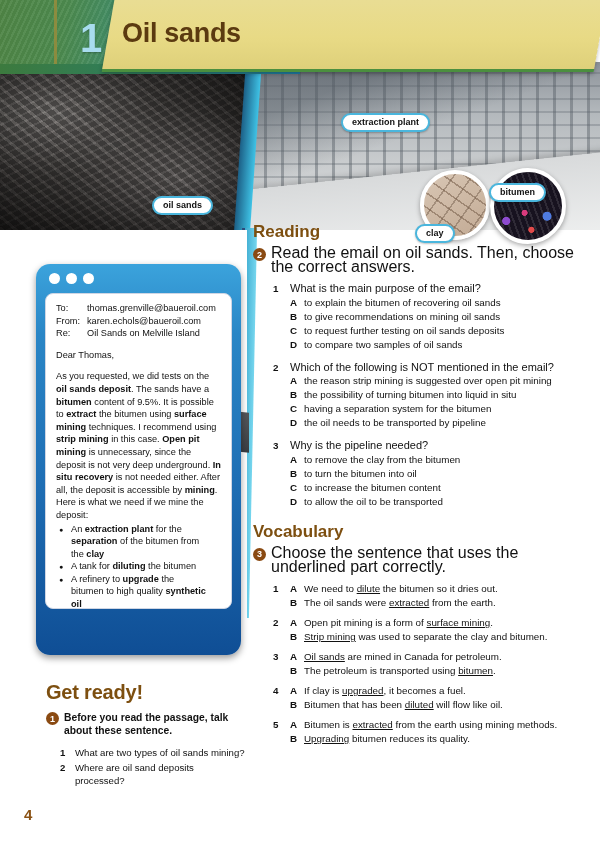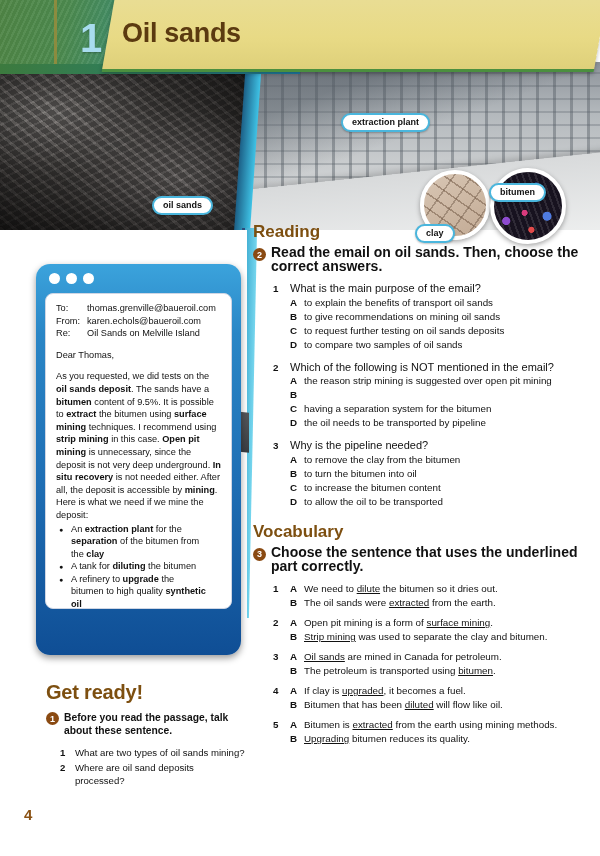--- a/index.html
+++ b/index.html
@@ -196,21 +196,21 @@
   }
   .right-col{ position:absolute; left:253px; top:222px; width:347px; z-index:12; }
   .r-section-title{ font-size:17px; font-weight:bold; color:#7d4f10; }
   .r-task{ display:flex; margin-top:4px; }
   .r-task-num{
     flex:none; width:13px; height:13px; border-radius:50%;
     background:#8a4a12; color:#fff; font-size:9px; font-weight:bold;
     display:flex; align-items:center; justify-content:center;
     margin-right:5px; margin-top:2px;
   }
-  .r-task-text{ font-size:14px; line-height:13.6px; font-weight:bold; color:#111; width:315px; }
+  .r-task-text{ font-size:16px; line-height:13.6px; font-weight:normal; color:#111; width:315px; }
 
   .q-block{ margin-top:9px; padding-left:20px; }
   .q-head{ display:flex; }
   .q-head .n{ flex:none; width:17px; font-size:9.8px; line-height:13.6px; font-weight:bold; color:#111; }
   .q-head .t{ font-size:11px; line-height:13.6px; color:#111; }
   .opt{ display:flex; padding-left:17px; }
   .opt .lt{ flex:none; width:14px; font-size:9.8px; line-height:14px; font-weight:bold; color:#111; }
   .opt .tx{ font-size:9.8px; line-height:14px; color:#111; }
 
   .v-block{ margin-top:9px; padding-left:20px; }
@@ -317,21 +317,21 @@
     <span class="r-task-text">Read the email on oil sands. Then, choose the correct answers.</span>
   </div>
   <div>
       <div class="q-block">
         <div class="q-head">
           <span class="n">1</span>
           <span class="t">What is the main purpose of the email?</span>
         </div>
         <div class="opt">
           <span class="lt">A</span>
-          <span class="tx">to explain the benefits of transport oil sands</span>
+          <span class="tx">to explain the bitumen of recovering oil sands</span>
         </div>
         <div class="opt">
           <span class="lt">B</span>
           <span class="tx">to give recommendations on mining oil sands</span>
         </div>
         <div class="opt">
           <span class="lt">C</span>
           <span class="tx">to request further testing on oil sands deposits</span>
         </div>
         <div class="opt">
@@ -343,20 +343,21 @@
         <div class="q-head">
           <span class="n">2</span>
           <span class="t">Which of the following is NOT mentioned in the email?</span>
         </div>
         <div class="opt">
           <span class="lt">A</span>
           <span class="tx">the reason strip mining is suggested over open pit mining</span>
         </div>
         <div class="opt">
           <span class="lt">B</span>
+          <span class="tx">the possibility of turning bitumen into liquid in situ</span>
         </div>
         <div class="opt">
           <span class="lt">C</span>
           <span class="tx">having a separation system for the bitumen</span>
         </div>
         <div class="opt">
           <span class="lt">D</span>
           <span class="tx">the oil needs to be transported by pipeline</span>
         </div>
       </div>

